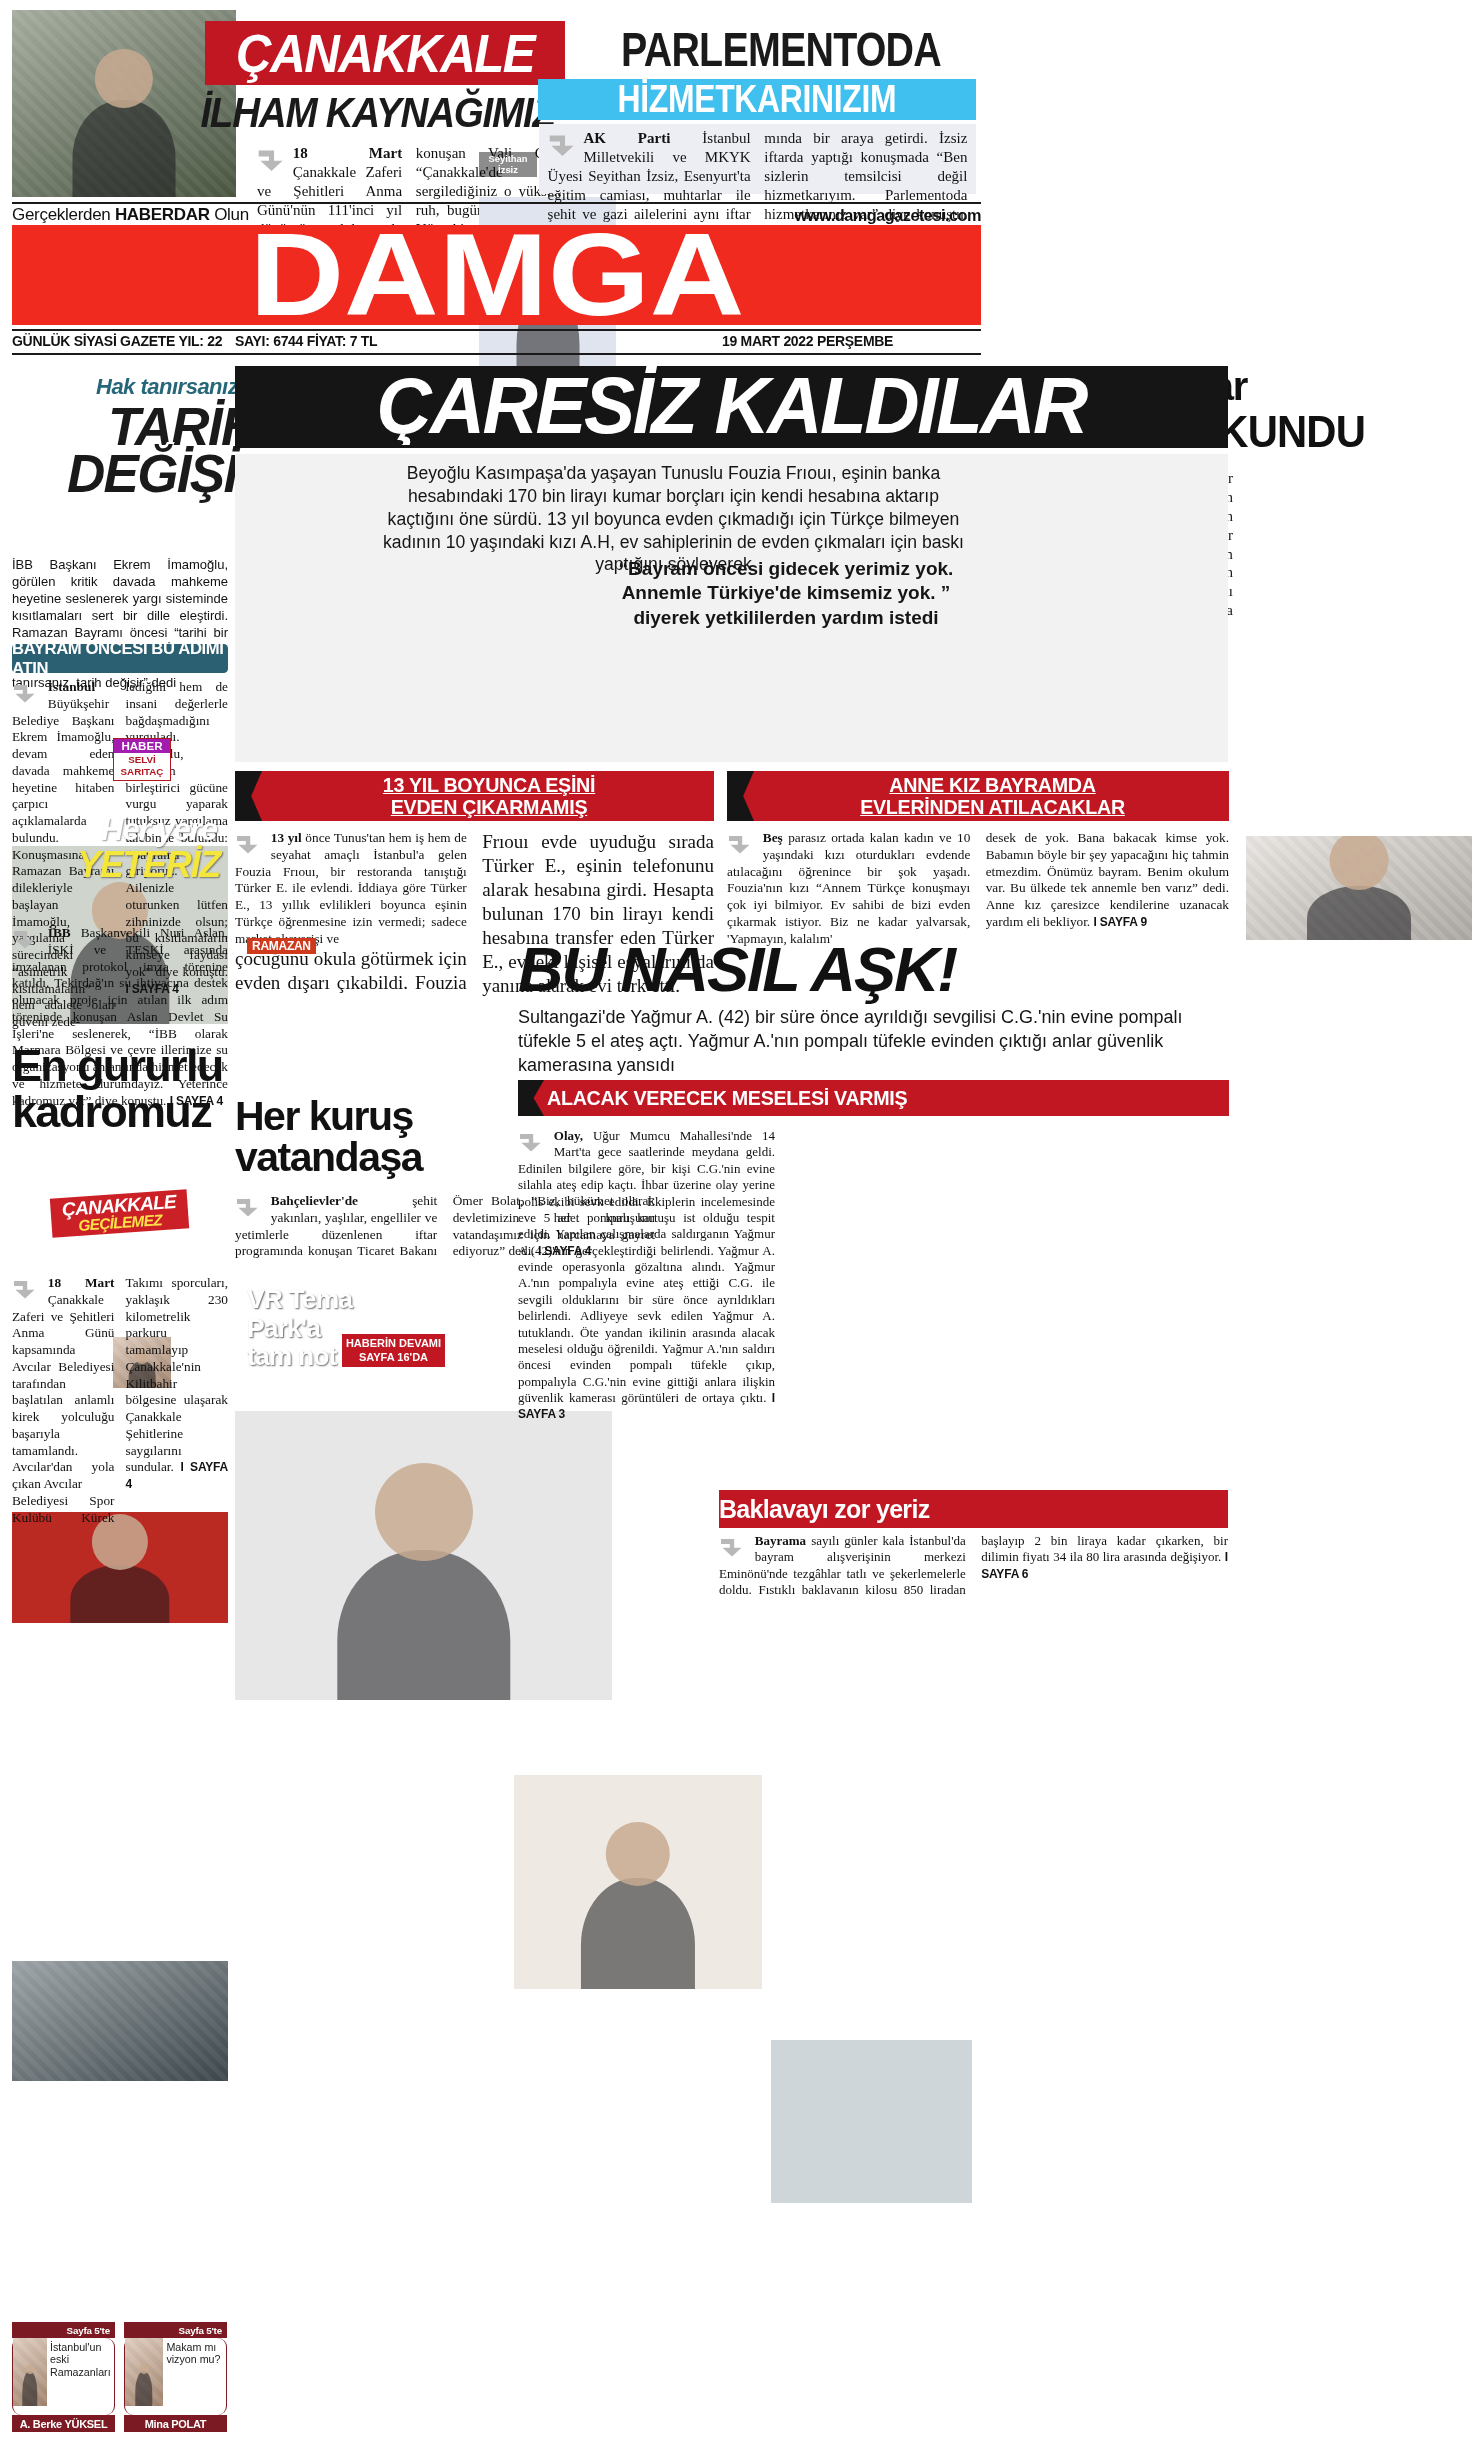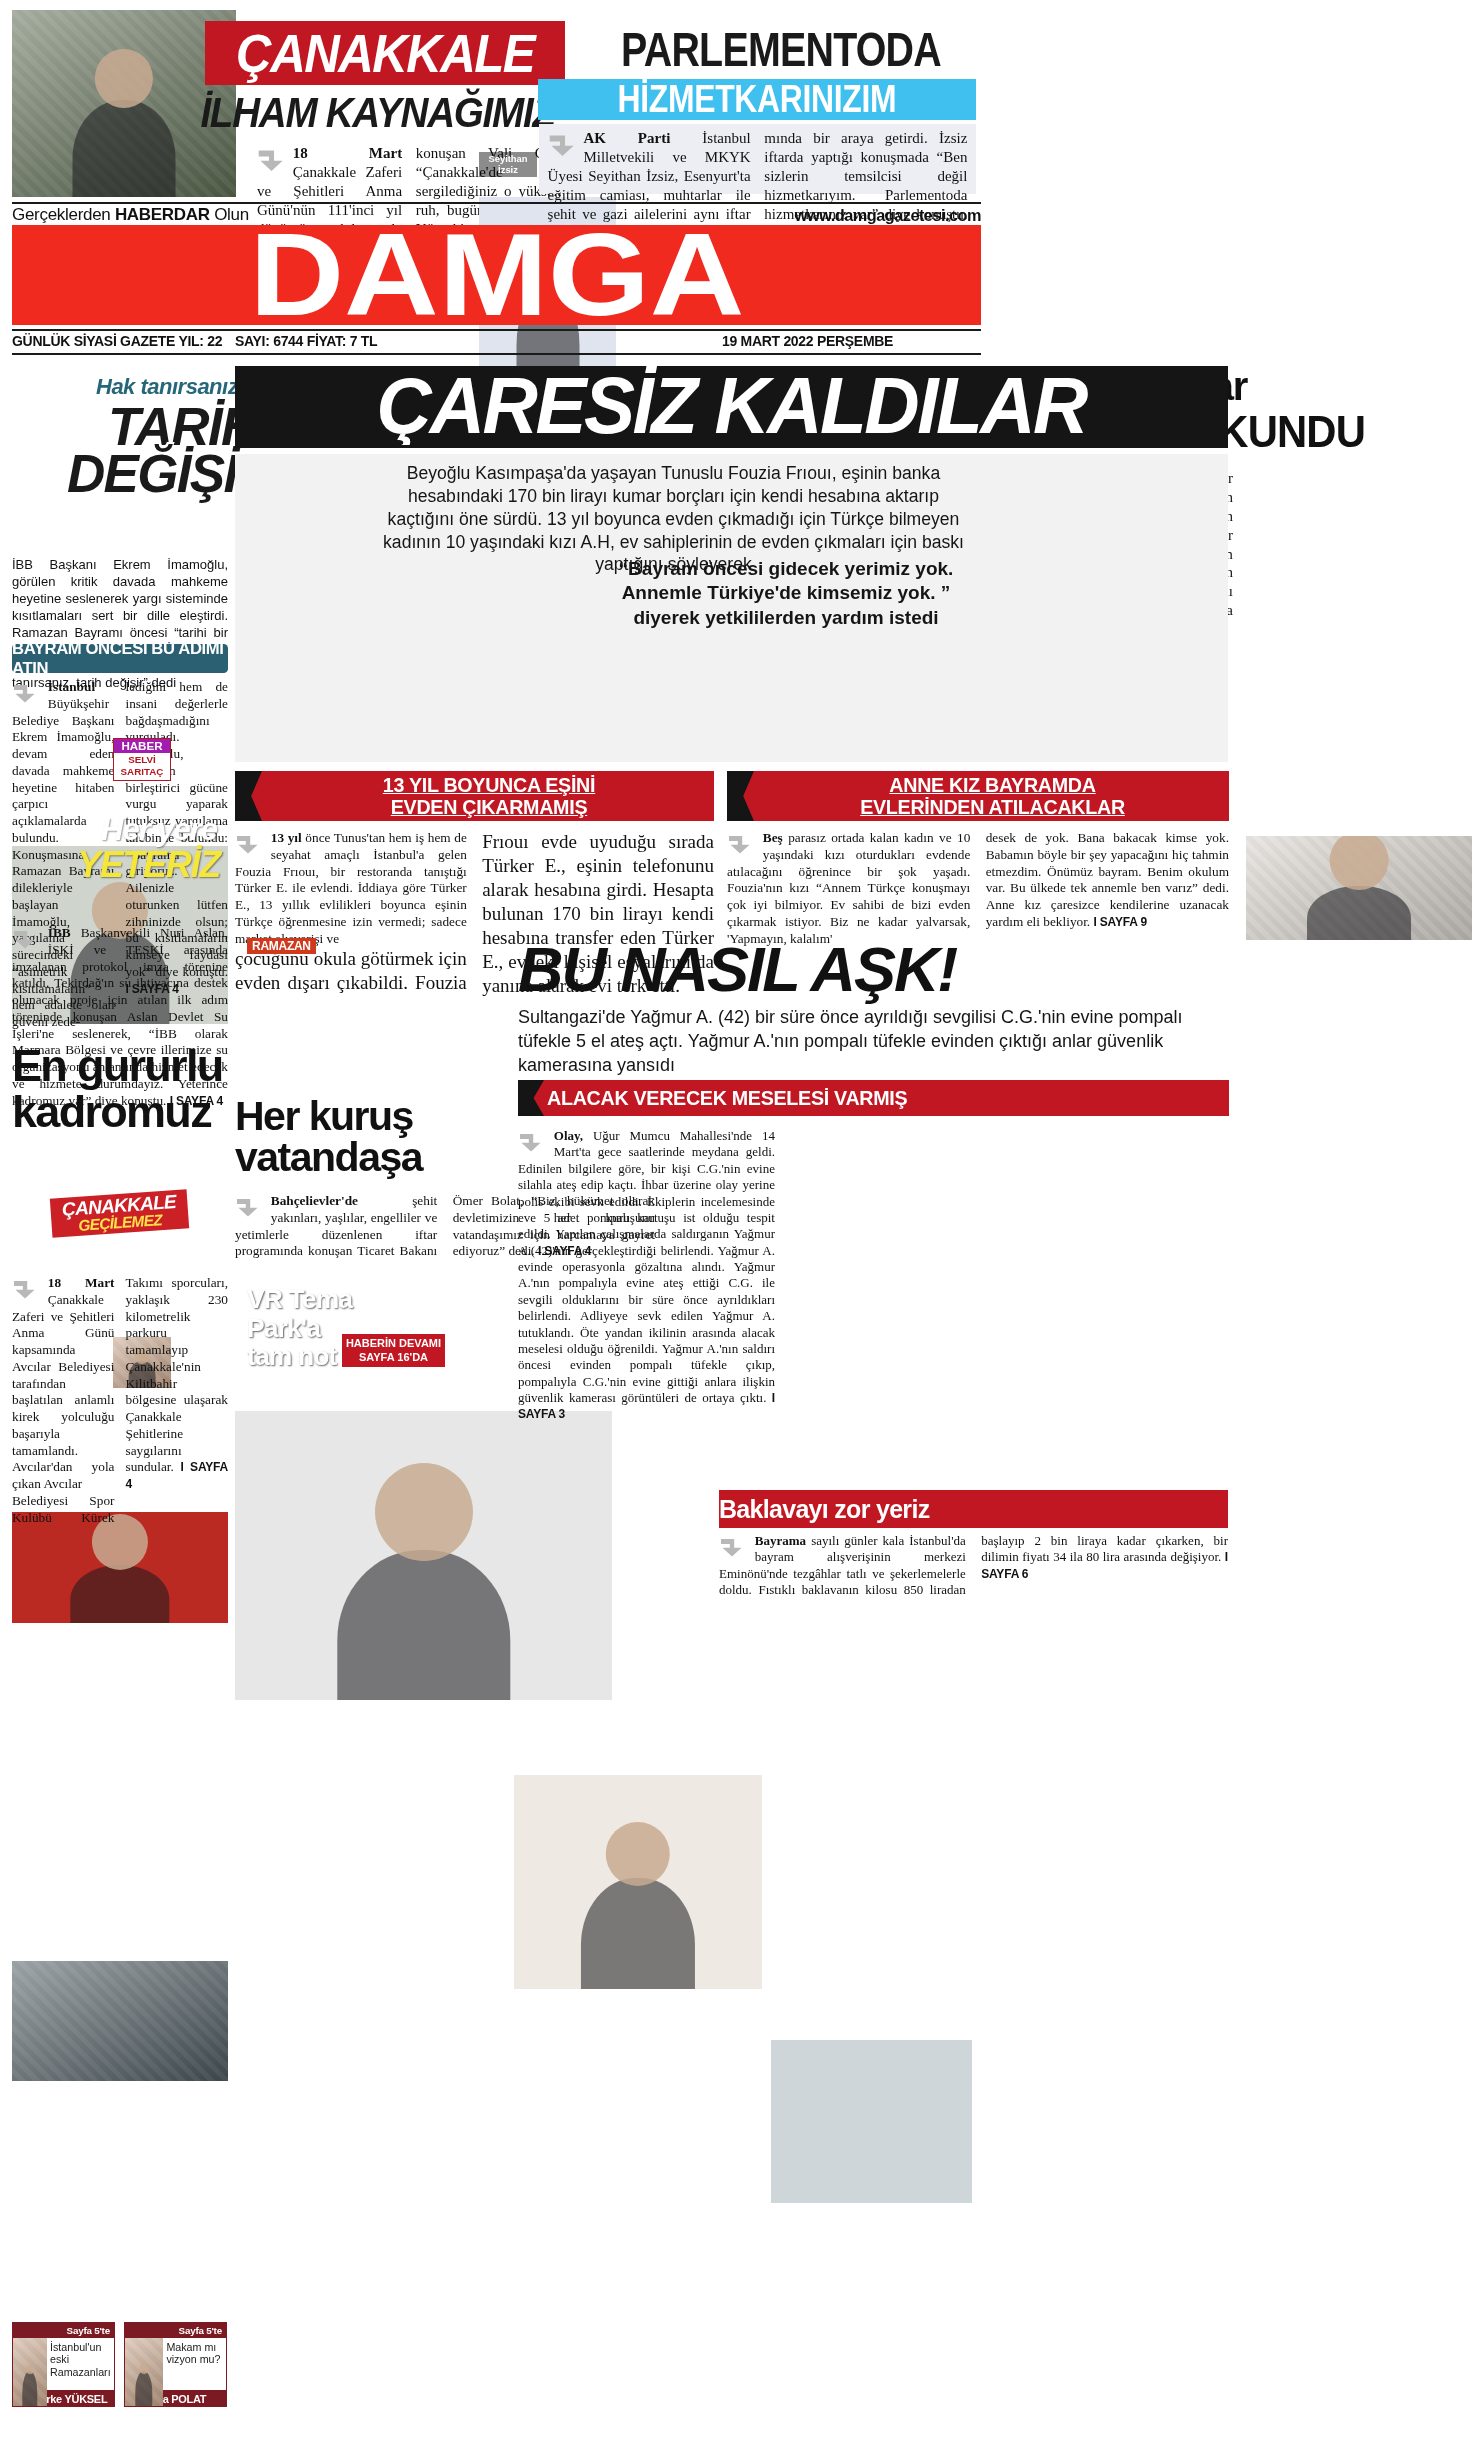--- a/index.html
+++ b/index.html
@@ -284,21 +284,21 @@
   #gururlu-body .cols { column-count:2; column-gap:11px; }
 
   
   .col-card { position:absolute; width:103px; height:111px; }
   .cc-top {
     background:#7b1a22; color:#fff;
     font-family:"Liberation Sans", sans-serif;
     font-weight:bold; font-size:9.8px; text-align:right;
     padding:2.6px 5.1px 2.6px 0; letter-spacing:-0.2px;
   }
-  .cc-mid { display:flex; height:52px; border-left:1.7px solid #7b1a22; border-right:1.7px solid #7b1a22; background:#fff;}
+  .cc-mid { display:flex; height:77px; border-left:1.7px solid #7b1a22; border-right:1.7px solid #7b1a22; background:#fff;border-radius:9px;}
   .cc-thumb { width:38px; height:68px; }
   .cc-title {
     flex:1; padding:2.6px 3.4px;
     font-family:"Liberation Sans", sans-serif;
     font-size:10.7px; line-height:1.18; color:#222;
   }
   .cc-bot {
     background:#7b1a22; color:#fff;
     font-family:"Liberation Sans", sans-serif;
     font-weight:bold; font-size:11px; text-align:center;

